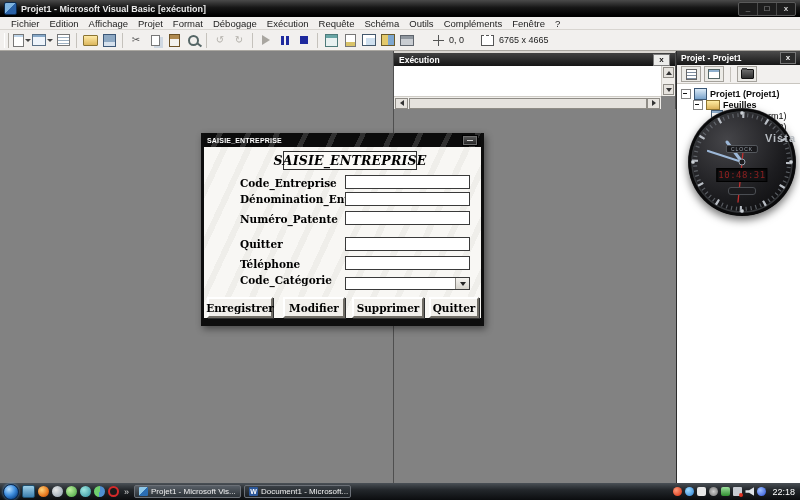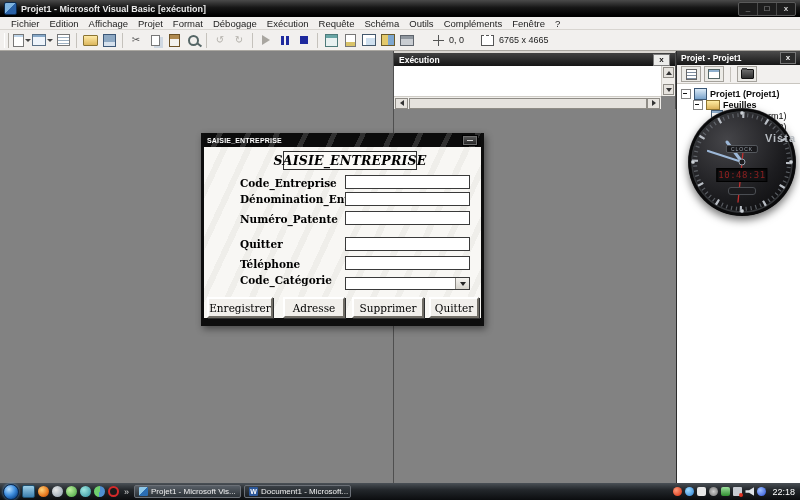--- a/index.html
+++ b/index.html
@@ -75,21 +75,21 @@
     display:flex;align-items:center;justify-content:center;font-family:"DejaVu Serif",serif;font-weight:bold;
     font-style:italic;font-size:12.5px;color:#000;letter-spacing:.2px;}
   .f-label{position:absolute;left:8px;font-family:"DejaVu Serif",serif;font-weight:bold;font-size:10.5px;color:#000;white-space:nowrap;margin-left:28px;}
   .f-input{position:absolute;left:141px;width:125px;height:14px;background:#fff;border:1px solid #3a3a3a;box-sizing:border-box;padding:0 2px;font-size:9px;outline:none;}
   .f-combo{position:absolute;left:141px;width:125px;height:13px;background:#fff;border:1px solid #3a3a3a;box-sizing:border-box;}
   .combo-btn{position:absolute;right:0;top:0;bottom:0;width:13px;background:linear-gradient(#f4f3f0,#d6d3cc);
     border-left:1px solid #8c8984;display:flex;align-items:center;justify-content:center;}
   .tri-dn{width:0;height:0;border-left:3px solid transparent;border-right:3px solid transparent;border-top:4px solid #222;}
   .f-btn{position:absolute;top:150px;height:21px;background:#f1efeb;
     border:2px solid;border-color:#ffffff #716e67 #716e67 #ffffff;box-shadow:1px 1px 0 #2f2f2f;
-    display:flex;align-items:center;justify-content:center;font-family:"DejaVu Serif",serif;font-weight:normal;
+    display:flex;align-items:center;justify-content:center;font-family:"DejaVu Serif",serif;font-weight:bold;
     font-size:10.5px;color:#000;box-sizing:border-box;}
 
   
   .exec-panel{height:56px;display:flex;flex-direction:column;border-top:2px solid #d9d6d1;border-right:1px solid #4f4f4f;}
   .exec-title{height:13px;background:linear-gradient(#414141,#151515);color:#fff;font-size:8.5px;font-weight:bold;
     display:flex;align-items:center;padding:0 5px;}
   .exec-close{margin-left:auto;width:15px;height:10px;background:#ececea;border:1px solid #7d7d7d;color:#111;
     font-size:8px;font-weight:bold;display:flex;align-items:center;justify-content:center;line-height:1;}
   .exec-body{flex:1;display:flex;background:#fff;}
   .exec-content{flex:1;background:#fff;}
@@ -318,21 +318,21 @@
             <input class="f-input" style="top: 109px;">
 
             <span class="f-label" style="top:127px">Code_Catégorie</span>
             <div class="f-combo" style="top:130px">
               <span class="combo-btn">
                   <span class="tri-dn"></span>
                 </span>
             </div>
 
             <div class="f-btn" style="left:3px;width:66px">Enregistrer</div>
-            <div class="f-btn" style="left:79px;width:62px">Adresse</div>
+            <div class="f-btn" style="left:79px;width:62px">Modifier</div>
             <div class="f-btn" style="left:148px;width:72px">Supprimer</div>
             <div class="f-btn" style="left:225px;width:50px">Quitter</div>
           </div>
         </div>
 
       </div>
 
       <div class="exec-panel">
         <div class="exec-title">
           <span>Exécution</span>

